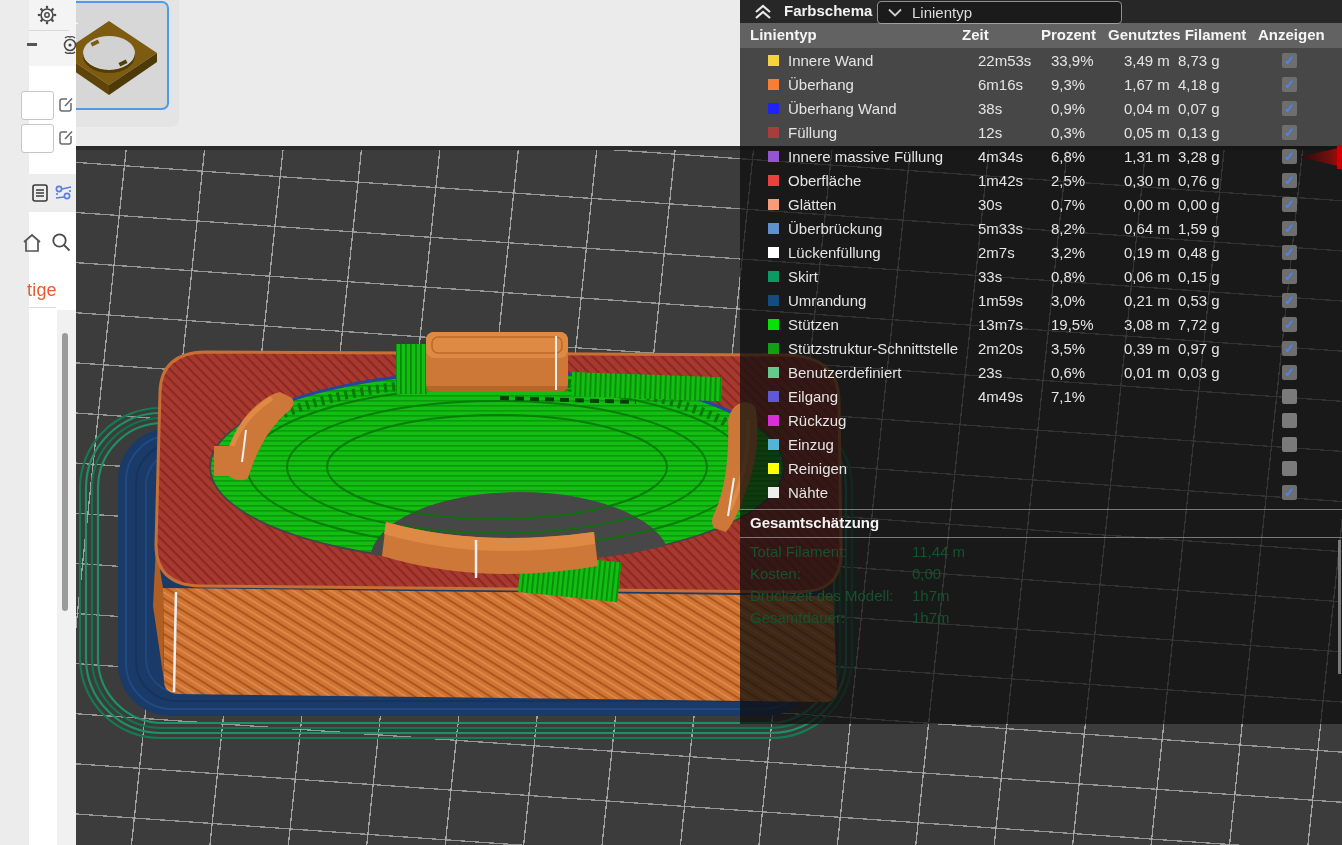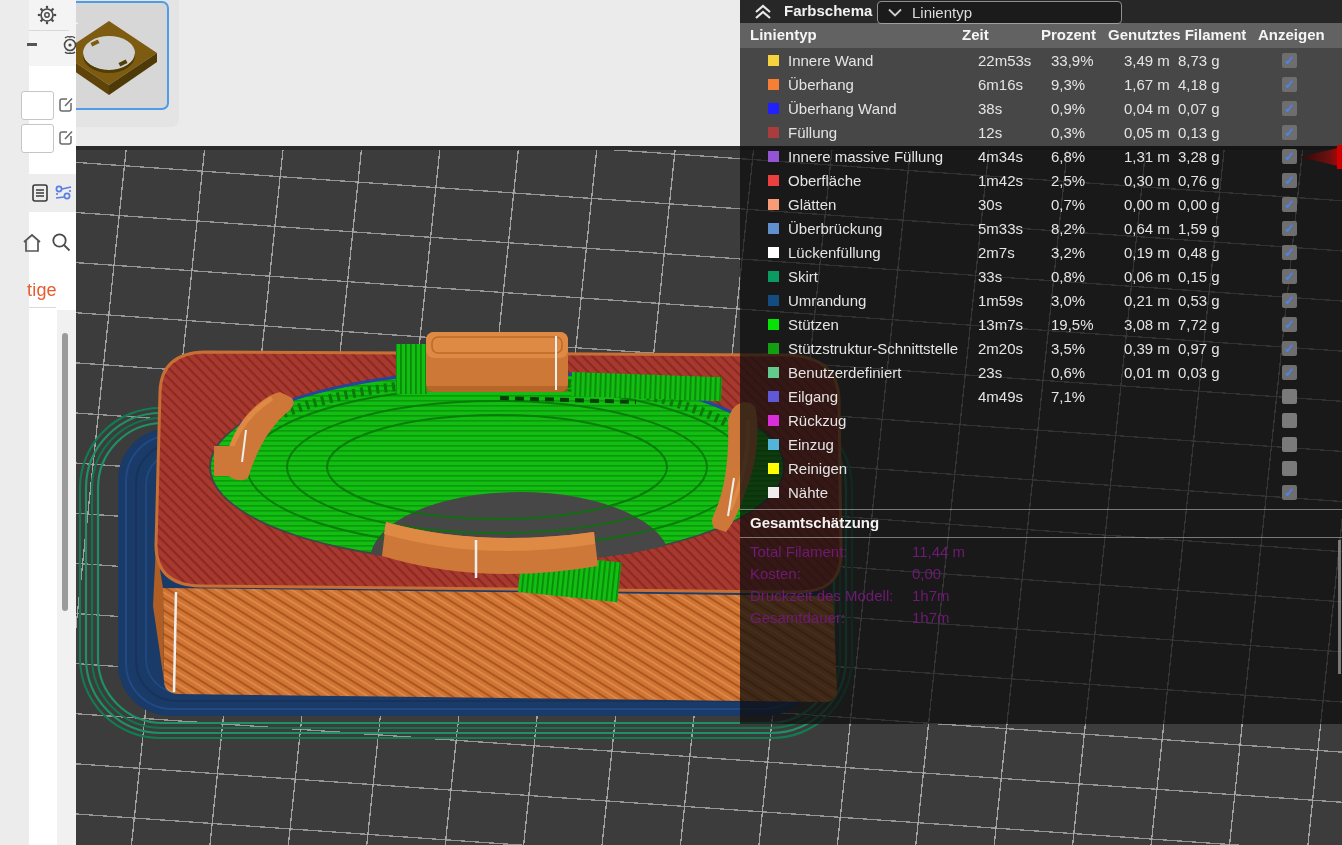--- a/index.html
+++ b/index.html
@@ -66,21 +66,21 @@
   .cell{white-space:nowrap;color:#E4E4E4;}
   .cb{
     width:15px;height:15px;background:#7A7A7A;border-radius:2px;margin-left:2px;
     font-size:13px;font-weight:bold;color:transparent;text-align:center;line-height:15px;
   }
   .cb.checked{color:#4F82EA;background:#6E6E6E;}
   .sec-div{position:absolute;left:0;width:100%;height:1px;background:rgba(200,200,200,0.55);}
   .sum-title{position:absolute;left:10px;top:514px;font-weight:bold;color:#F2F2F2;}
   #sumrows{position:absolute;left:0;top:540px;width:100%;}
   .srow{height:22px;display:grid;padding-left:10px;align-items:center;
-        grid-template-columns:162px 72px 1fr;color:#701a75;}
+        grid-template-columns:162px 72px 1fr;color:#14532d;}
   .panel-scroll{position:absolute;right:1px;top:540px;width:3px;height:134px;background:#8F8F8F;opacity:.8;}
 
   
   .slider-handle{position:absolute;right:0;top:144px;z-index:50;}
 
   svg{display:block}
 </style>
 </head>
 <body>
 

